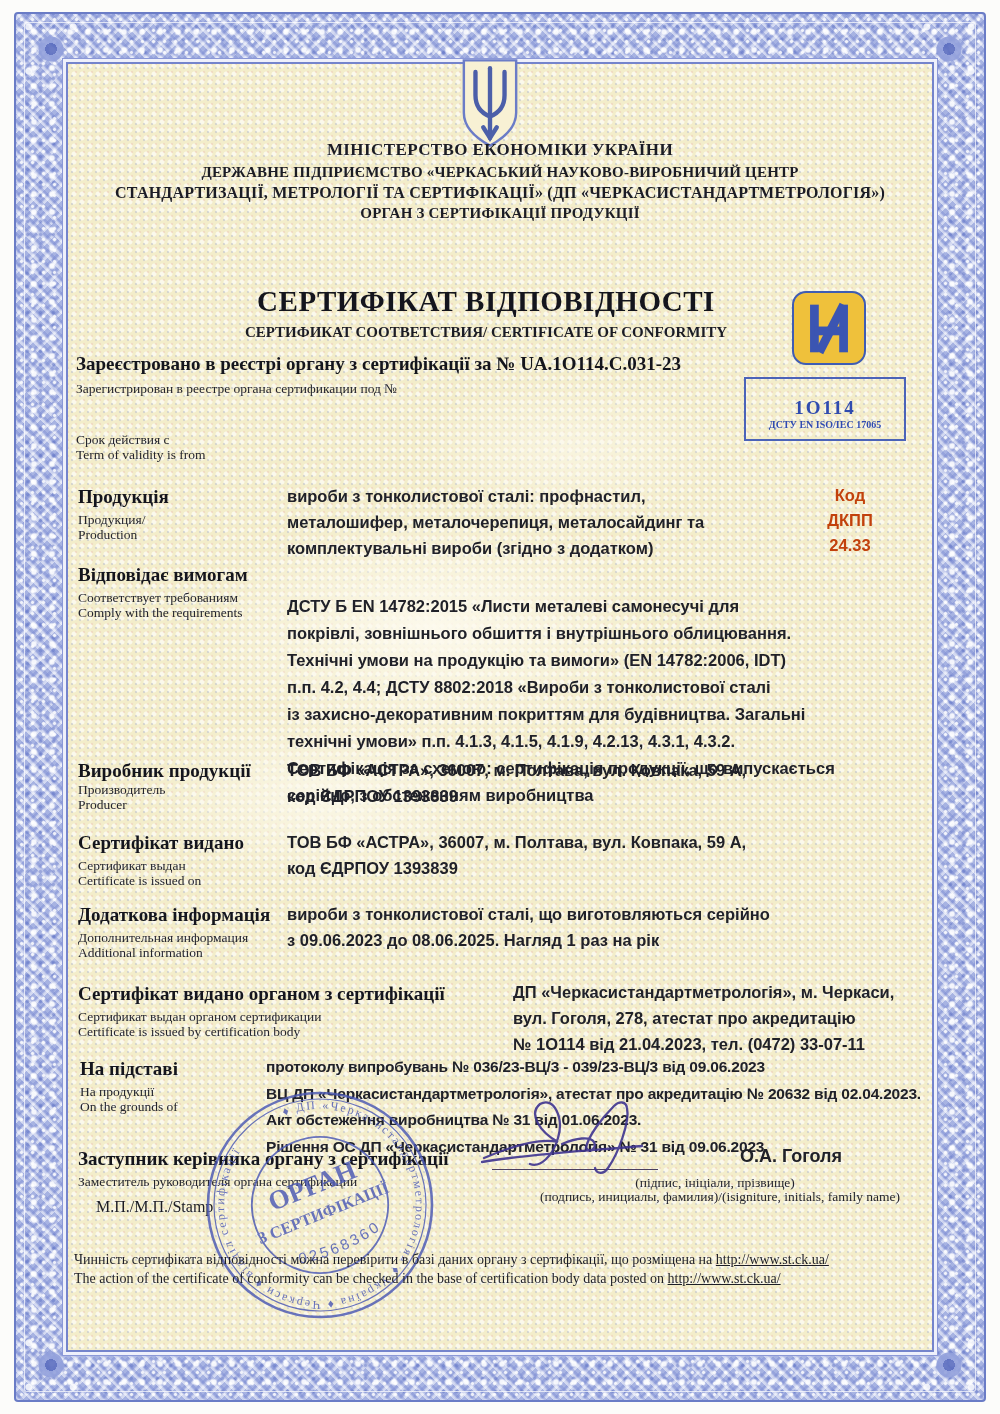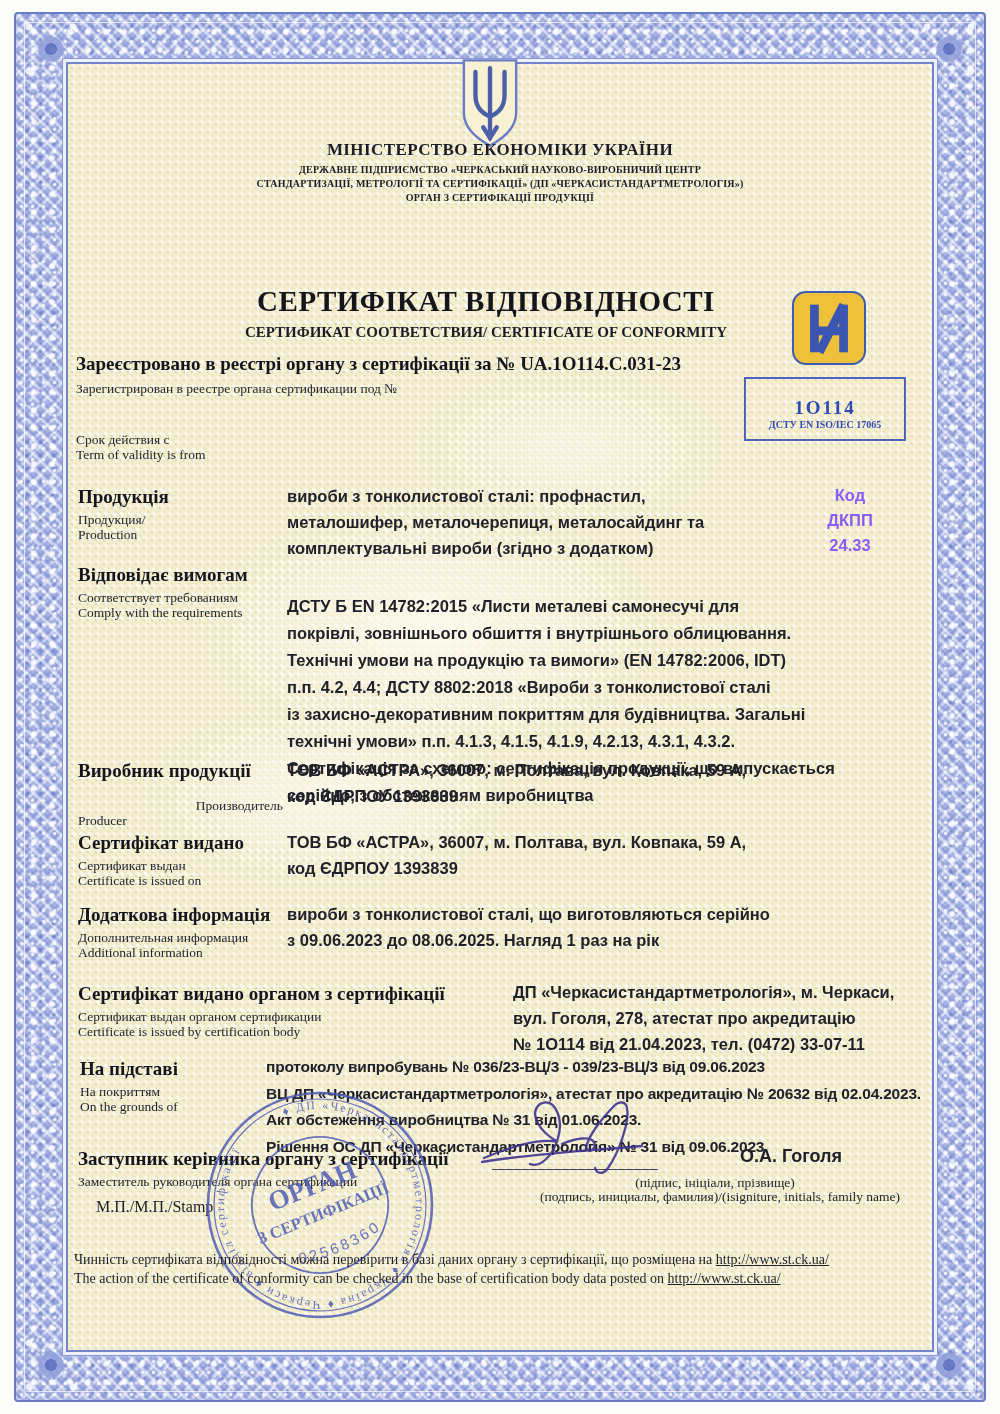--- a/index.html
+++ b/index.html
@@ -55,33 +55,33 @@
   .content::after{ 
     content:"";position:absolute;inset:0;pointer-events:none;
     background:
       radial-gradient(ellipse 320px 170px at 42% 44%, rgba(253,250,238,.95), rgba(253,250,238,0) 72%),
       radial-gradient(ellipse 260px 130px at 30% 57%, rgba(252,249,236,.85), rgba(252,249,236,0) 70%),
       radial-gradient(ellipse 220px 110px at 58% 30%, rgba(252,249,236,.6), rgba(252,249,236,0) 70%);
   }
   .abs{position:absolute;}
   
   .h-ministry{font-weight:bold;font-size:17px;letter-spacing:.4px;}
-  .h-line{font-weight:bold;font-size:10px;letter-spacing:.2px;}
-  .h-line.narrow{font-size:10px;}
+  .h-line{font-weight:bold;font-size:15px;letter-spacing:.2px;}
+  .h-line.narrow{font-size:16px;}
   .title-main{font-weight:bold;font-size:29px;letter-spacing:.5px;color:#14151d;}
   .title-sub{font-weight:bold;font-size:15px;margin-top:6px;}
   .big-serif{font-weight:bold;font-size:19px;color:#14151d;}
   .mid-serif{font-weight:bold;font-size:18px;color:#14151d;}
   .sub-serif{font-size:13.5px;line-height:15px;color:#24252e;}
   .val{font-family:"Liberation Sans", sans-serif;font-weight:bold;font-size:16.5px;
        line-height:26px;color:#202129;white-space:pre-line;}
   .val.tight{line-height:27px;margin-top:32px;}
   .val.small{font-size:15.5px;letter-spacing:-0.2px;line-height:26.5px;}
   .code-block{font-family:"Liberation Sans", sans-serif;font-weight:bold;font-size:16.5px;
-       line-height:25px;color:#8b5cf6;text-align:center;}
+       line-height:25px;color:#c2410c;text-align:center;}
   .accr-box{border:2px solid #4b63b8;color:#2f4bb0;text-align:center;padding-top:18px;}
   .accr-code{font-weight:bold;font-size:19px;letter-spacing:2px;}
   .accr-std{font-weight:bold;font-size:10px;}
   .hint{font-size:13.5px;color:#24252e;text-align:center;}
   .sig-line{border-top:1.5px solid #4a4060;}
   .name{font-family:"Liberation Sans", sans-serif;font-weight:bold;font-size:18px;color:#202129;}
   .footer-line{font-size:14px;line-height:19px;color:#1d1e27;}
   .footer-link{text-decoration:underline;}
   .stamp-wrap{transform:rotate(-22deg);opacity:.82;}
   .logo-box{background:#efc13b;border:2px solid #3f5cb3;border-radius:14px;}
@@ -167,21 +167,21 @@
 покрівлі, зовнішнього обшиття і внутрішнього облицювання.
 Технічні умови на продукцію та вимоги» (EN 14782:2006, IDT)
 п.п. 4.2, 4.4; ДСТУ 8802:2018 «Вироби з тонколистової сталі
 із захисно-декоративним покриттям для будівництва. Загальні
 технічні умови» п.п. 4.1.3, 4.1.5, 4.1.9, 4.2.13, 4.3.1, 4.3.2.
 Сертифікація за схемою: сертифікація продукції, що випускається
 серійно, з обстеженням виробництва</div>
 
 <div class="abs" style="left:78px;top:760px;width:205px;">
   <div class="big-serif">Виробник продукції</div>
-  <div class="sub-serif" style="margin-top:16px;text-align:right;">Производитель</div>
+  <div class="sub-serif" style="margin-top:0;">Производитель</div>
   <div class="sub-serif">Producer</div>
 </div>
 <div class="abs val" style="left:287px;top:757px;width:560px;">ТОВ БФ «АСТРА», 36007, м. Полтава, вул. Ковпака, 59 А,
 код ЄДРПОУ 1393839</div>
 
 <div class="abs" style="left:78px;top:832px;width:205px;">
   <div class="big-serif">Сертифікат видано</div>
   <div class="sub-serif" style="margin-top:4px;">Сертификат выдан</div>
   <div class="sub-serif">Certificate is issued on</div>
 </div>
@@ -200,21 +200,21 @@
   <div class="big-serif">Сертифікат видано органом з сертифікації</div>
   <div class="sub-serif" style="margin-top:4px;">Сертификат выдан органом сертификации</div>
   <div class="sub-serif">Certificate is issued by certification body</div>
 </div>
 <div class="abs val" style="left:513px;top:979px;width:420px;">ДП «Черкасистандартметрологія», м. Черкаси,
 вул. Гоголя, 278, атестат про акредитацію
 № 1О114 від 21.04.2023, тел. (0472) 33-07-11</div>
 
 <div class="abs" style="left:80px;top:1058px;width:180px;">
   <div class="big-serif">На підставі</div>
-  <div class="sub-serif" style="margin-top:4px;">На покриттям</div>
+  <div class="sub-serif" style="margin-top:4px;">На продукції</div>
   <div class="sub-serif">On the grounds of</div>
 </div>
 <div class="abs val small" style="left:266px;top:1054px;width:700px;">протоколу випробувань № 036/23-ВЦ/3 - 039/23-ВЦ/3 від 09.06.2023
 ВЦ ДП «Черкасистандартметрологія», атестат про акредитацію № 20632 від 02.04.2023.
 Акт обстеження виробництва № 31 від 01.06.2023.
 Рішення ОС ДП «Черкасистандартметрологія» № 31 від 09.06.2023</div>
 
 <div class="abs" style="left:78px;top:1148px;width:400px;">
   <div class="big-serif">Заступник керівника органу з сертифікації</div>
   <div class="sub-serif" style="margin-top:4px;">Заместитель руководителя органа сертификации</div>

